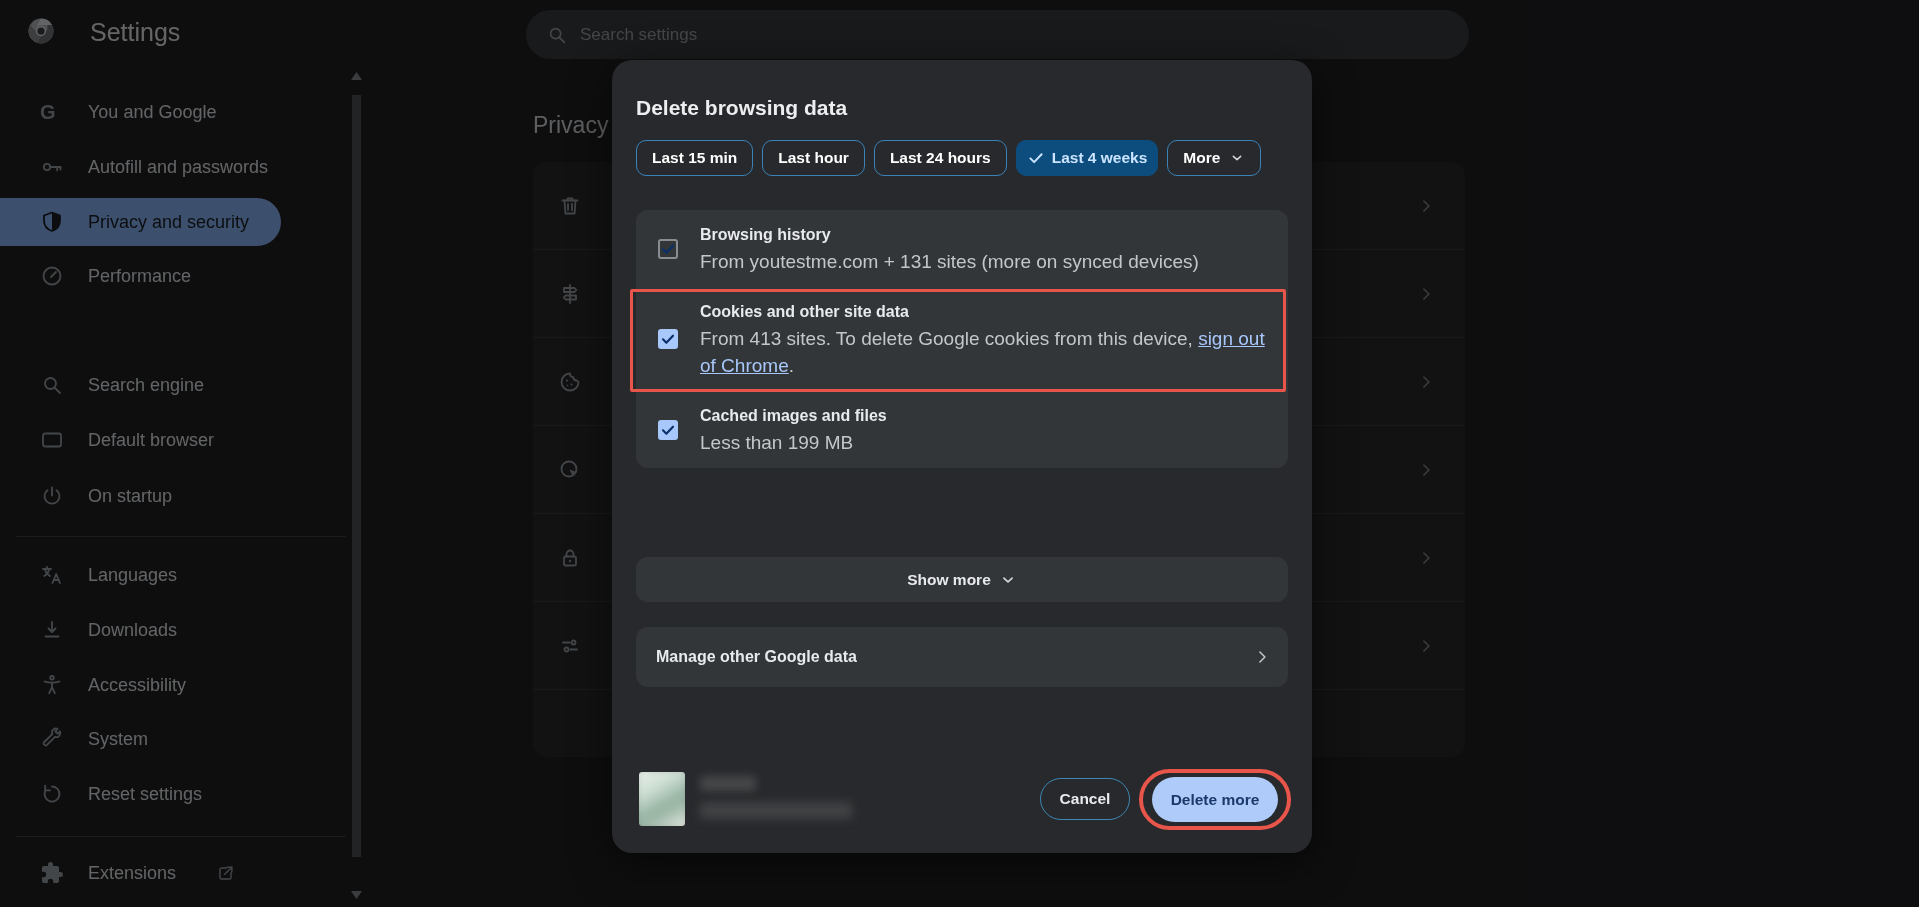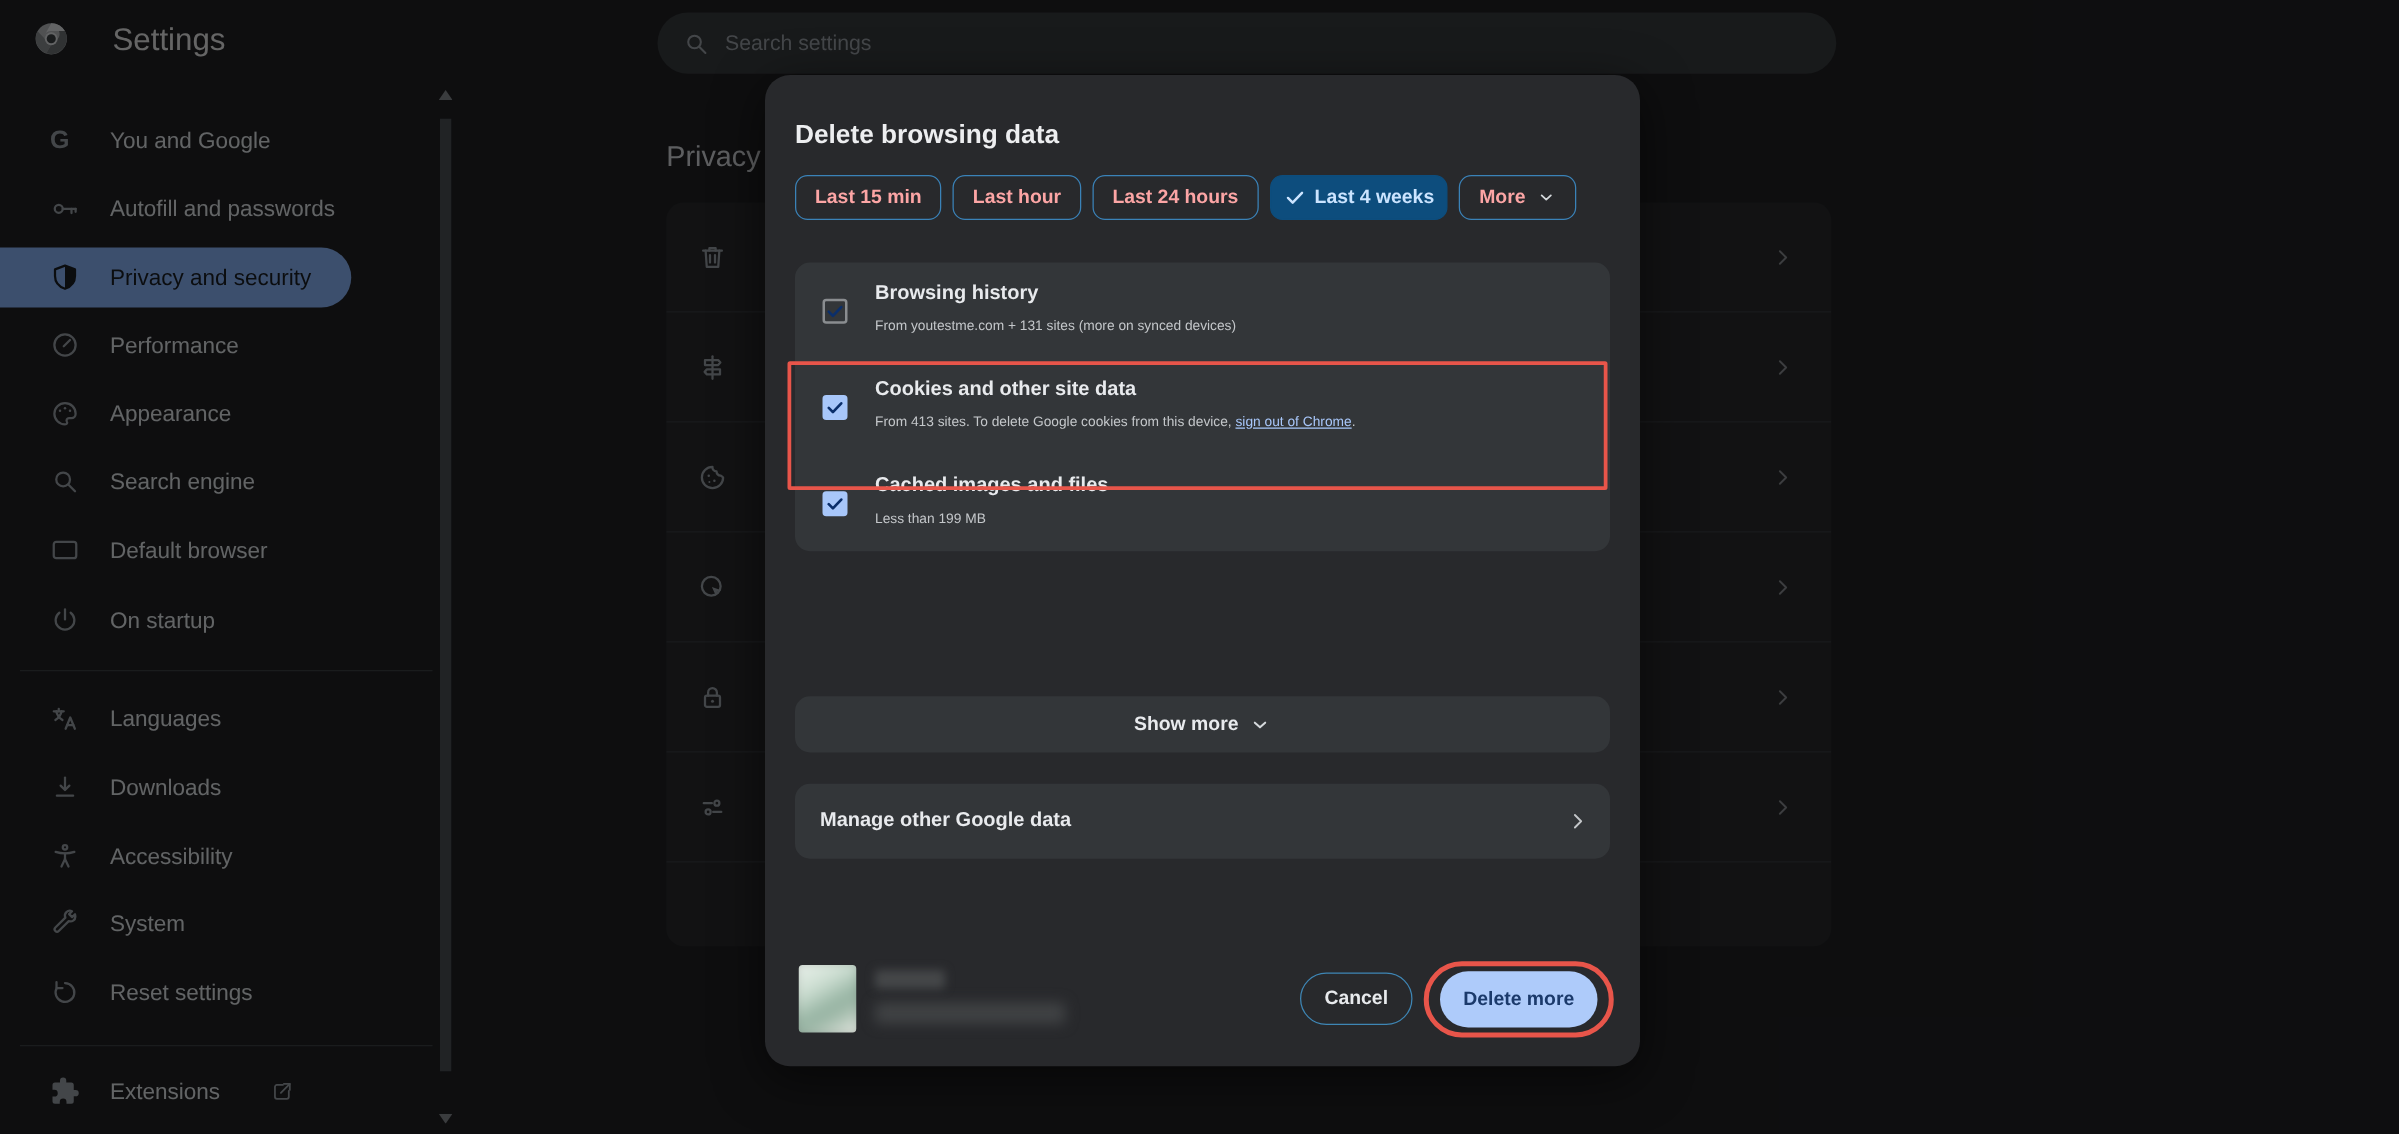--- a/index.html
+++ b/index.html
@@ -36,34 +36,34 @@
   .bg-row .bchev { position:absolute; right:29px; width:20px; height:20px; color:#888c90; }
 
   
   .scrim { position:absolute; inset:0; background:rgba(0,0,0,0.56); z-index:10; }
 
   
   .dialog { position:absolute; left:612px; top:60px; width:700px; height:793px; background:#28292c; border-radius:20px; z-index:20; box-shadow:0 10px 40px rgba(0,0,0,0.55); }
   .dlg-title { position:absolute; left:24px; top:36px; font-size:21px; font-weight:600; color:#edeef0; }
 
   .chips { position:absolute; left:24px; top:80px; display:flex; gap:9px; }
-  .chip { height:36px; border:1.5px solid #3a82b8; border-radius:10px; background:transparent; color:#fca5a5; font-size:15.5px; font-weight:600; display:flex; align-items:center; padding:0 15px; gap:7px; cursor:pointer; white-space:nowrap; }
+  .chip { height:36px; border:1.5px solid #3a82b8; border-radius:10px; background:transparent; color:#ffffff; font-size:15.5px; font-weight:600; display:flex; align-items:center; padding:0 15px; gap:7px; cursor:pointer; white-space:nowrap; }
   .chip .chk { display:none; width:18px; height:18px; color:#cbe4ff; }
   .chip.selected { background:#0d4d7d; border-color:#0d4d7d; color:#cbe4ff; padding:0 10px; }
   .chip.selected .chk { display:block; }
   .chip .caret { width:16px; height:16px; color:#d4d8db; margin-left:2px; }
 
   .dlg-list { position:absolute; left:24px; top:150px; width:652px; background:#333639; border-radius:12px; overflow:hidden; }
   .dlg-row { display:flex; align-items:center; gap:22px; padding:12px 16px 12px 22px; cursor:pointer; }
   .checkbox { width:20px; height:20px; flex:0 0 20px; border:2px solid #8a8d90; border-radius:3px; display:flex; align-items:center; justify-content:center; }
   .checkbox svg { display:none; width:15px; height:15px; }
   .checkbox.checked { background:#a8c7fa; border-color:#a8c7fa; }
   .checkbox.checked svg { display:block; }
   .row-title { font-size:16px; font-weight:600; color:#e8eaed; line-height:26px; }
-  .row-sub { font-size:11px; color:#c4c7ca; line-height:27px; max-width:570px; }
+  .row-sub { font-size:19px; color:#c4c7ca; line-height:27px; max-width:570px; }
   .row-sub .link { color:#a8c7fa; text-decoration:underline; cursor:pointer; }
 
   .show-more { position:absolute; left:24px; top:497px; width:652px; height:45px; background:#333639; border-radius:12px; display:flex; align-items:center; justify-content:center; gap:8px; color:#e8eaed; font-size:15.5px; font-weight:600; cursor:pointer; }
   .show-more .caret { width:18px; height:18px; color:#d4d8db; }
 
   .manage { position:absolute; left:24px; top:567px; width:652px; background:#333639; border-radius:12px; padding:17px 48px 17px 20px; cursor:pointer; }
   .manage .row-sub { max-width:505px; }
   .manage .mchev { position:absolute; right:16px; top:50%; margin-top:-10px; width:20px; height:20px; color:#c3c6c9; }
 
   .avatar { position:absolute; left:27px; top:712px; width:46px; height:54px; border-radius:3px; overflow:hidden; }
@@ -133,31 +133,20 @@
     <span class="nlabel">Privacy and security</span>
   </div>
   <div class="nav-item" style="top:252px">
     <span class="nicon">
         <svg class="ic" viewBox="0 0 24 24">
           <circle cx="12" cy="12" r="8.5"></circle>
           <path d="M11 13l5-5"></path>
         </svg>
       </span>
     <span class="nlabel">Performance</span>
-  </div>
-  <div class="nav-item" style="top:307px">
-    <span class="nicon">
-        <svg class="ic" viewBox="0 0 24 24">
-          <path d="M12 3.5a8.5 8.5 0 1 0 0 17c1.7 0 2.1-1.1 1.5-2.1-.7-1.3.1-2.9 1.7-2.9h1.9c1.9 0 3.4-1.5 3.4-3.5C20.5 7 16.7 3.5 12 3.5z"></path>
-          <circle cx="8" cy="9.5" r="1" fill="currentColor" stroke="none"></circle>
-          <circle cx="12" cy="7.5" r="1" fill="currentColor" stroke="none"></circle>
-          <circle cx="16" cy="9.5" r="1" fill="currentColor" stroke="none"></circle>
-        </svg>
-      </span>
-    <span class="nlabel">Appearance</span>
   </div>
   <div class="nav-item" style="top:361px">
     <span class="nicon">
         <svg class="ic" viewBox="0 0 24 24">
           <circle cx="10.5" cy="10.5" r="5.5"></circle>
           <path d="M14.8 14.8L20 20"></path>
         </svg>
       </span>
     <span class="nlabel">Search engine</span>
   </div>

